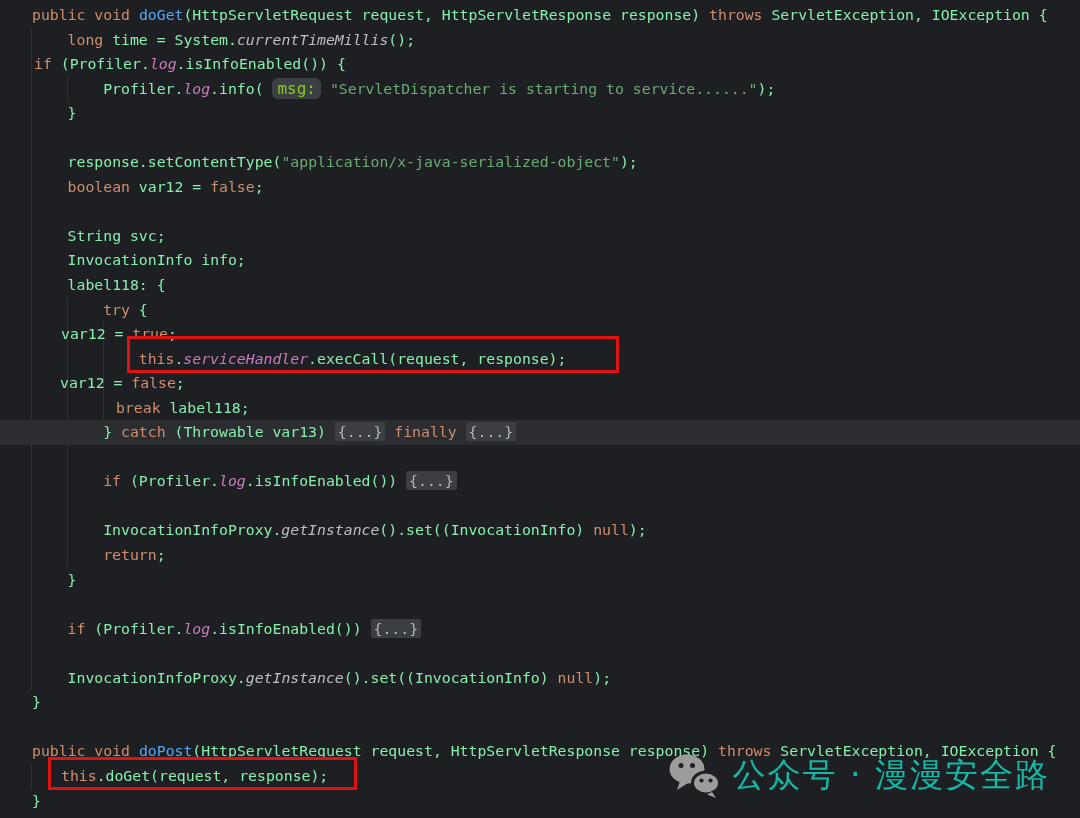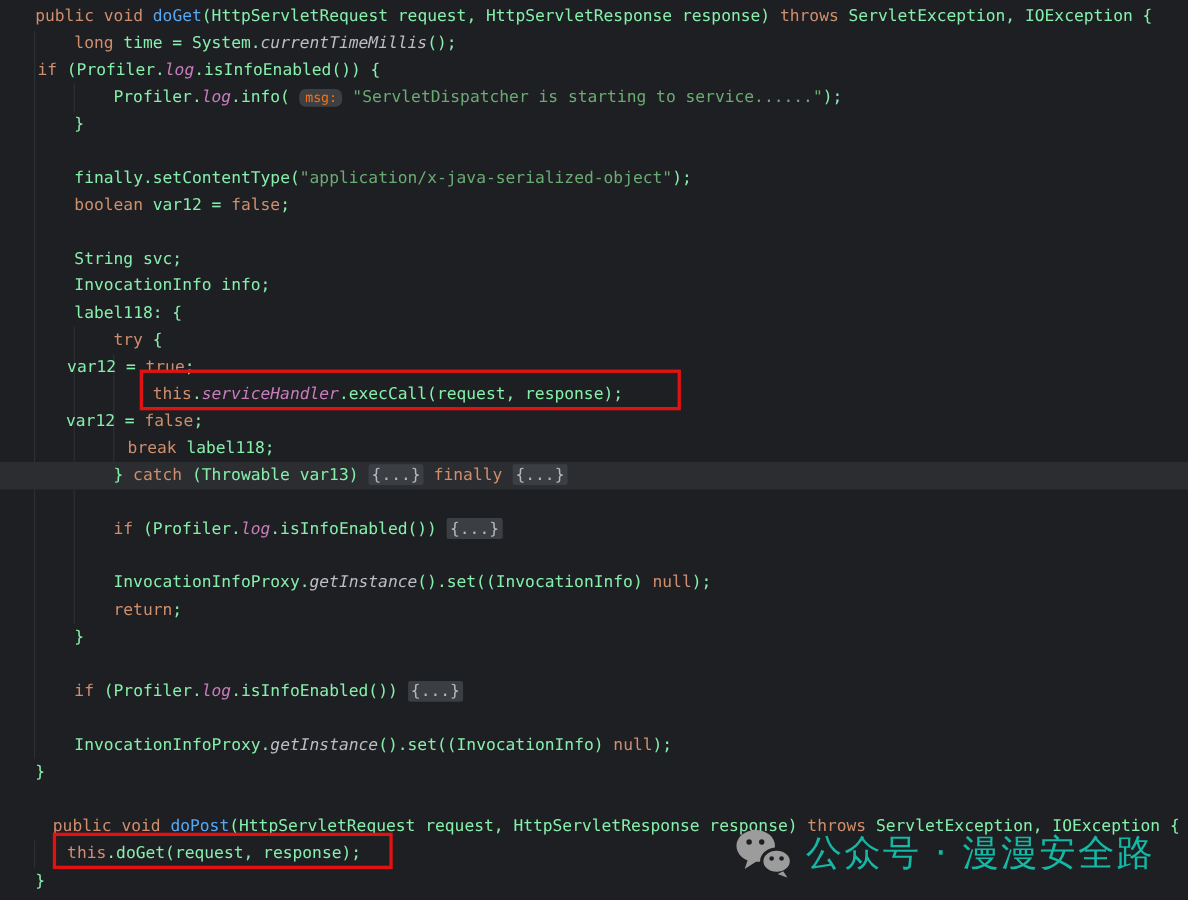--- a/index.html
+++ b/index.html
@@ -29,23 +29,23 @@
   .tk-decl{color:#56a8f5;}
   .tk-fi{color:#c77dbb;font-style:italic;}
   .tk-sm{color:#bcbec4;font-style:italic;}
   .tk-str{color:#6aab73;}
   .tk-pl{color:#86efac;}
   .tk-fold{
     background:#3b3e42;color:#b4b8bf;
     border-radius:2px;padding:1px 3px;
   }
   .tk-hint{
-    background:#3d4043;color:#f97316;
+    background:#3d4043;color:#84cc16;
     border-radius:6px;padding:1px 5px;
-    font-size:12px;
+    font-size:16px;
   }
   .guide{
     position:absolute;width:1px;
     background:#2e3136;z-index:0;
   }
   .redbox{
     position:absolute;
     border:3px solid #e11212;
     z-index:5;
     pointer-events:none;
@@ -73,21 +73,21 @@
 <div class="guide" style="left:67px;top:297px;height:270px;"></div>
 <div class="guide" style="left:103px;top:322px;height:98px;"></div>
 
 <div class="editor">
     <div class="line" style="padding-left: 32px;"><span class="tk-kw">public void </span><span class="tk-decl">doGet</span><span class="tk-pl">(HttpServletRequest request, HttpServletResponse response) </span><span class="tk-kw">throws</span><span class="tk-pl"> ServletException, IOException {</span></div>
     <div class="line" style="padding-left: 67.6px;"><span class="tk-kw">long</span><span class="tk-pl"> time = System.</span><span class="tk-sm">currentTimeMillis</span><span class="tk-pl">();</span></div>
     <div class="line" style="padding-left: 34px;"><span class="tk-kw">if</span><span class="tk-pl"> (Profiler.</span><span class="tk-fi">log</span><span class="tk-pl">.isInfoEnabled()) {</span></div>
     <div class="line" style="padding-left: 103.2px;"><span class="tk-pl">Profiler.</span><span class="tk-fi">log</span><span class="tk-pl">.info( </span><span class="tk-hint">msg:</span><span class="tk-pl"> </span><span class="tk-str">"ServletDispatcher is starting to service......"</span><span class="tk-pl">);</span></div>
     <div class="line" style="padding-left: 67.6px;"><span class="tk-pl">}</span></div>
     <div class="line" style="padding-left: 32px;"></div>
-    <div class="line" style="padding-left: 67.6px;"><span class="tk-pl">finally.setContentType(</span><span class="tk-str">"application/x-java-serialized-object"</span><span class="tk-pl">);</span></div>
+    <div class="line" style="padding-left: 67.6px;"><span class="tk-pl">response.setContentType(</span><span class="tk-str">"application/x-java-serialized-object"</span><span class="tk-pl">);</span></div>
     <div class="line" style="padding-left: 67.6px;"><span class="tk-kw">boolean</span><span class="tk-pl"> var12 = </span><span class="tk-kw">false</span><span class="tk-pl">;</span></div>
     <div class="line" style="padding-left: 32px;"></div>
     <div class="line" style="padding-left: 67.6px;"><span class="tk-pl">String svc;</span></div>
     <div class="line" style="padding-left: 67.6px;"><span class="tk-pl">InvocationInfo info;</span></div>
     <div class="line" style="padding-left: 67.6px;"><span class="tk-pl">label118: {</span></div>
     <div class="line" style="padding-left: 103.2px;"><span class="tk-kw">try</span><span class="tk-pl"> {</span></div>
     <div class="line" style="padding-left: 61px;"><span class="tk-pl">var12 = </span><span class="tk-kw">true</span><span class="tk-pl">;</span></div>
     <div class="line" style="padding-left: 138.8px;"><span class="tk-kw">this</span><span class="tk-pl">.</span><span class="tk-fi">serviceHandler</span><span class="tk-pl">.execCall(request, response);</span></div>
     <div class="line" style="padding-left: 60px;"><span class="tk-pl">var12 = </span><span class="tk-kw">false</span><span class="tk-pl">;</span></div>
     <div class="line" style="padding-left: 116px;"><span class="tk-kw">break</span><span class="tk-pl"> label118;</span></div>
@@ -97,21 +97,21 @@
     <div class="line" style="padding-left: 32px;"></div>
     <div class="line" style="padding-left: 103.2px;"><span class="tk-pl">InvocationInfoProxy.</span><span class="tk-sm">getInstance</span><span class="tk-pl">().set((InvocationInfo) </span><span class="tk-kw">null</span><span class="tk-pl">);</span></div>
     <div class="line" style="padding-left: 103.2px;"><span class="tk-kw">return</span><span class="tk-pl">;</span></div>
     <div class="line" style="padding-left: 67.6px;"><span class="tk-pl">}</span></div>
     <div class="line" style="padding-left: 32px;"></div>
     <div class="line" style="padding-left: 67.6px;"><span class="tk-kw">if</span><span class="tk-pl"> (Profiler.</span><span class="tk-fi">log</span><span class="tk-pl">.isInfoEnabled()) </span><span class="tk-fold">{...}</span></div>
     <div class="line" style="padding-left: 32px;"></div>
     <div class="line" style="padding-left: 67.6px;"><span class="tk-pl">InvocationInfoProxy.</span><span class="tk-sm">getInstance</span><span class="tk-pl">().set((InvocationInfo) </span><span class="tk-kw">null</span><span class="tk-pl">);</span></div>
     <div class="line" style="padding-left: 32px;"><span class="tk-pl">}</span></div>
     <div class="line" style="padding-left: 32px;"></div>
-    <div class="line" style="padding-left: 48px;"><span class="tk-kw">public void </span><span class="tk-decl">doPost</span><span class="tk-pl">(HttpServletRequest request, HttpServletResponse response) </span><span class="tk-kw">throws</span><span class="tk-pl"> ServletException, IOException {</span></div>
+    <div class="line" style="padding-left: 32px;"><span class="tk-kw">public void </span><span class="tk-decl">doPost</span><span class="tk-pl">(HttpServletRequest request, HttpServletResponse response) </span><span class="tk-kw">throws</span><span class="tk-pl"> ServletException, IOException {</span></div>
     <div class="line" style="padding-left: 61px;"><span class="tk-kw">this</span><span class="tk-pl">.doGet(request, response);</span></div>
     <div class="line" style="padding-left: 32px;"><span class="tk-pl">}</span></div>
   </div>
 
 <div class="redbox" style="left:127px;top:336px;width:486px;height:31px;"></div>
 <div class="redbox" style="left:48px;top:757px;width:303px;height:27px;"></div>
 
 <div class="watermark">
   <span style="display:inline-flex;">
     <svg width="52" height="46" viewBox="0 0 52 46" xmlns="http://www.w3.org/2000/svg">

